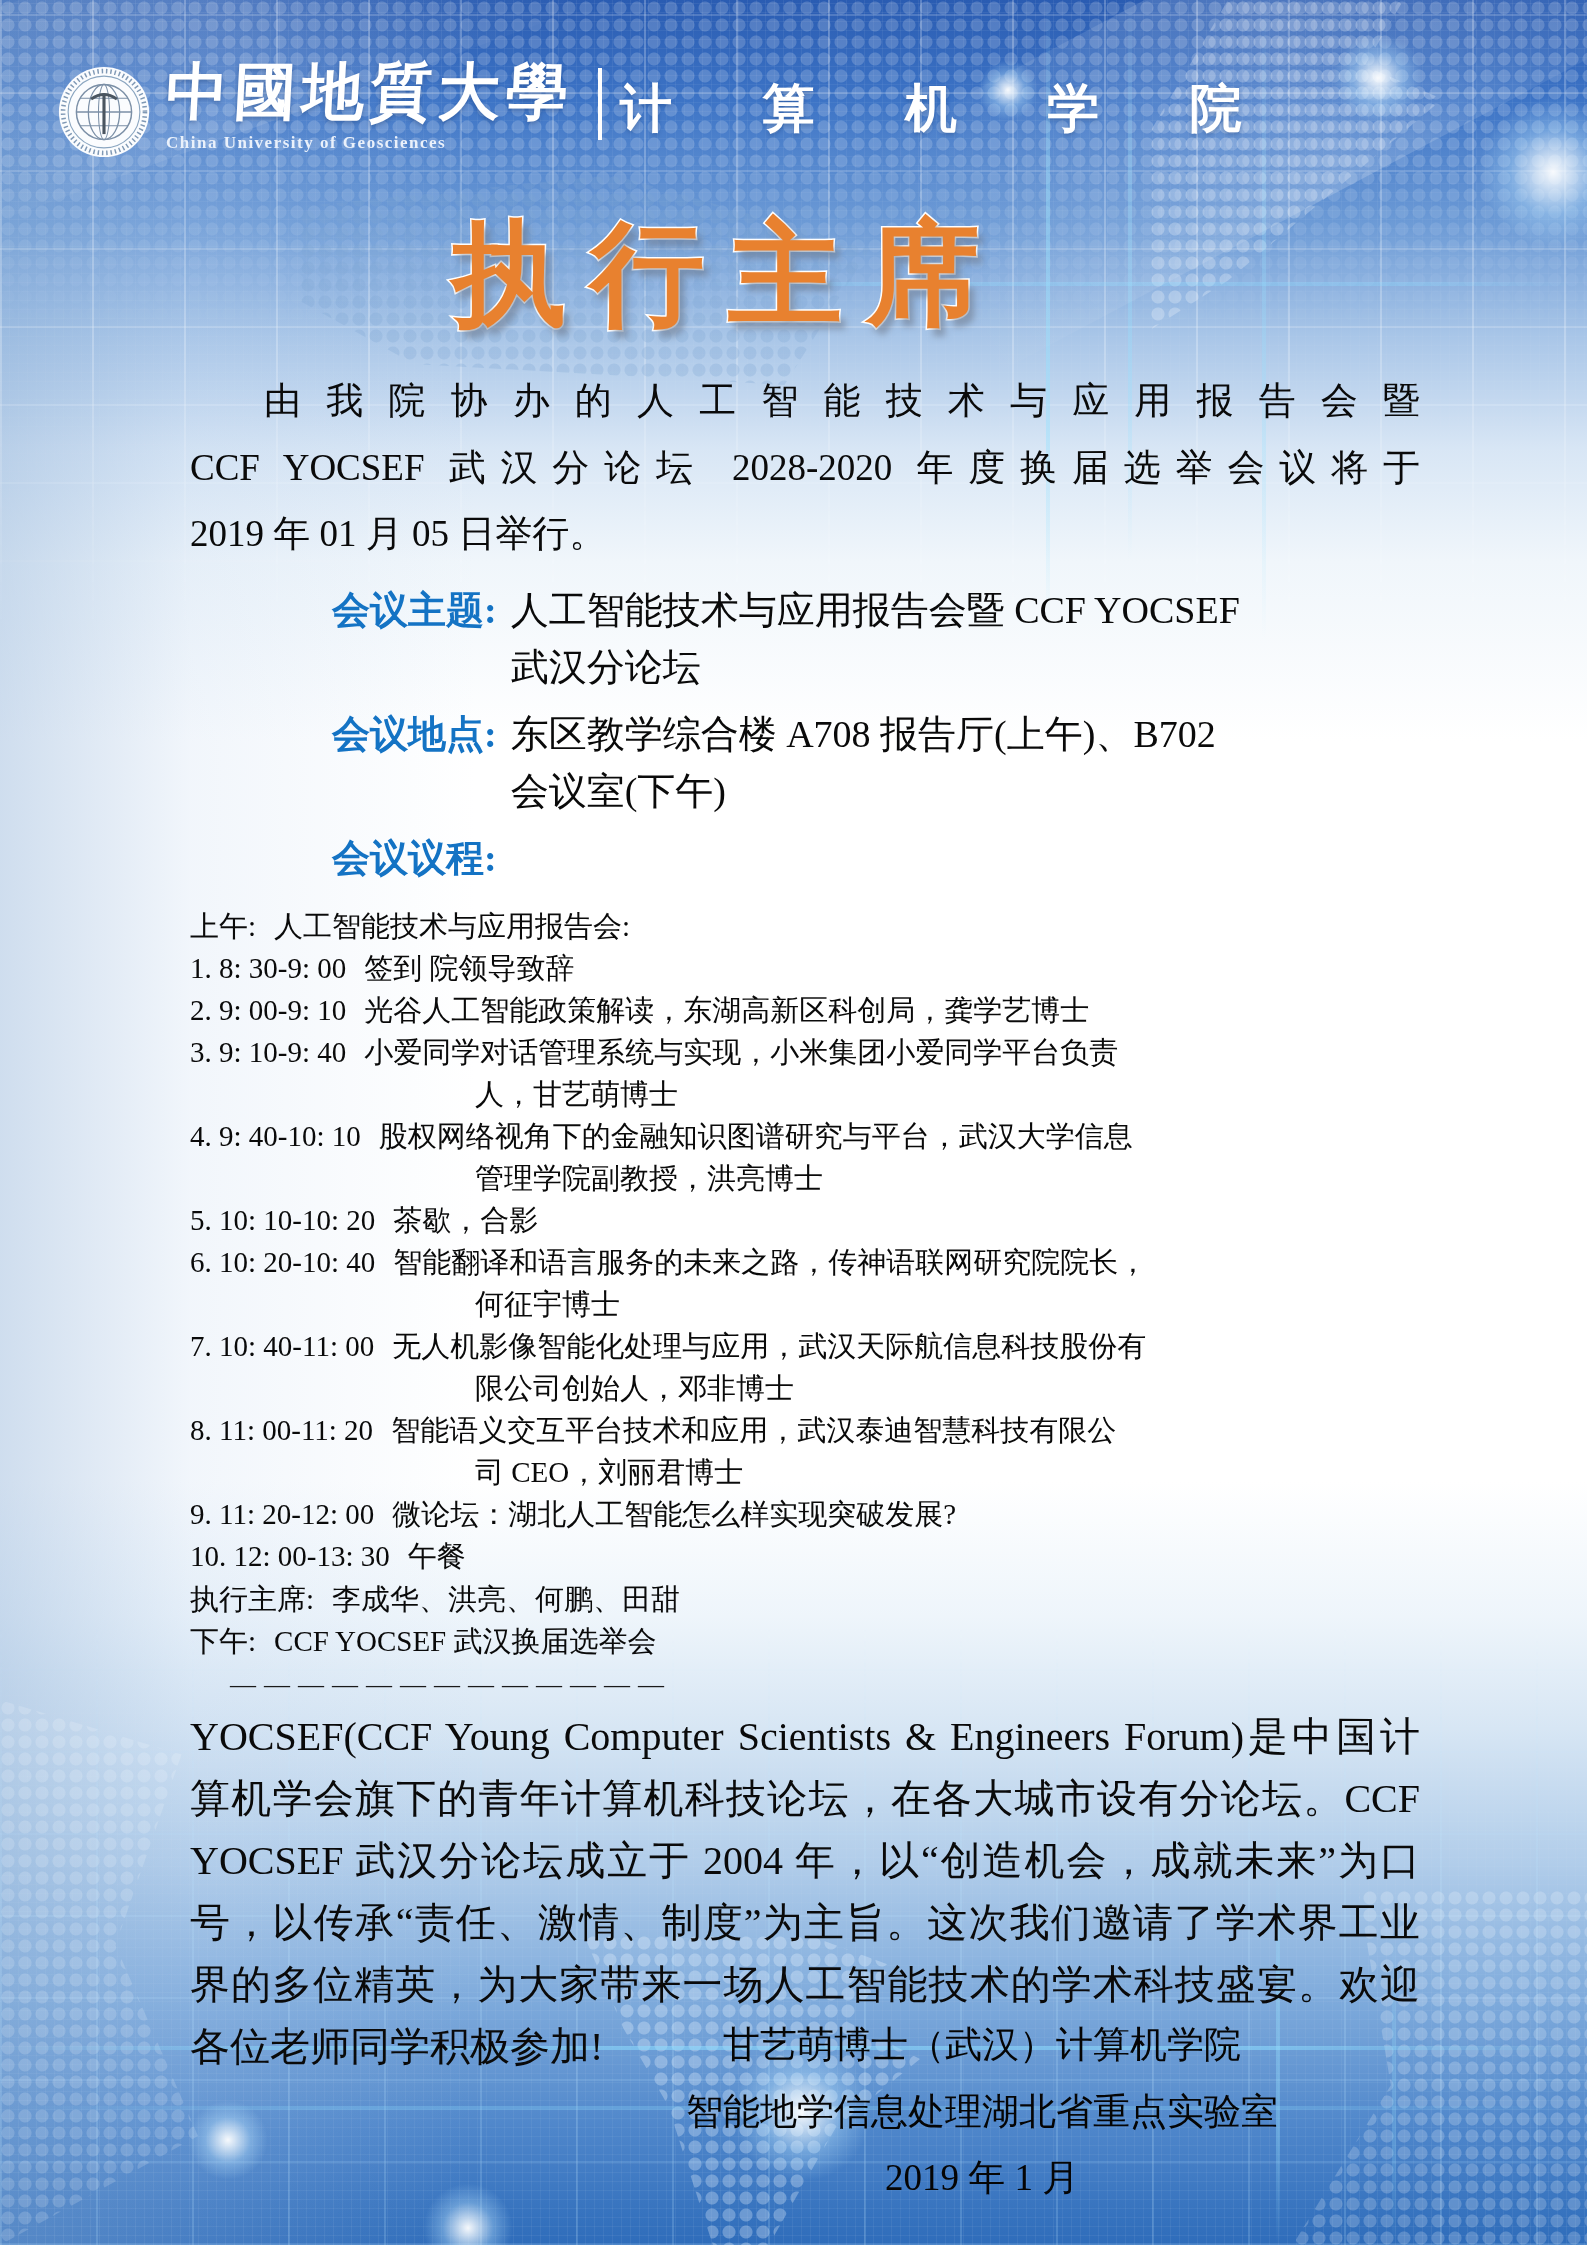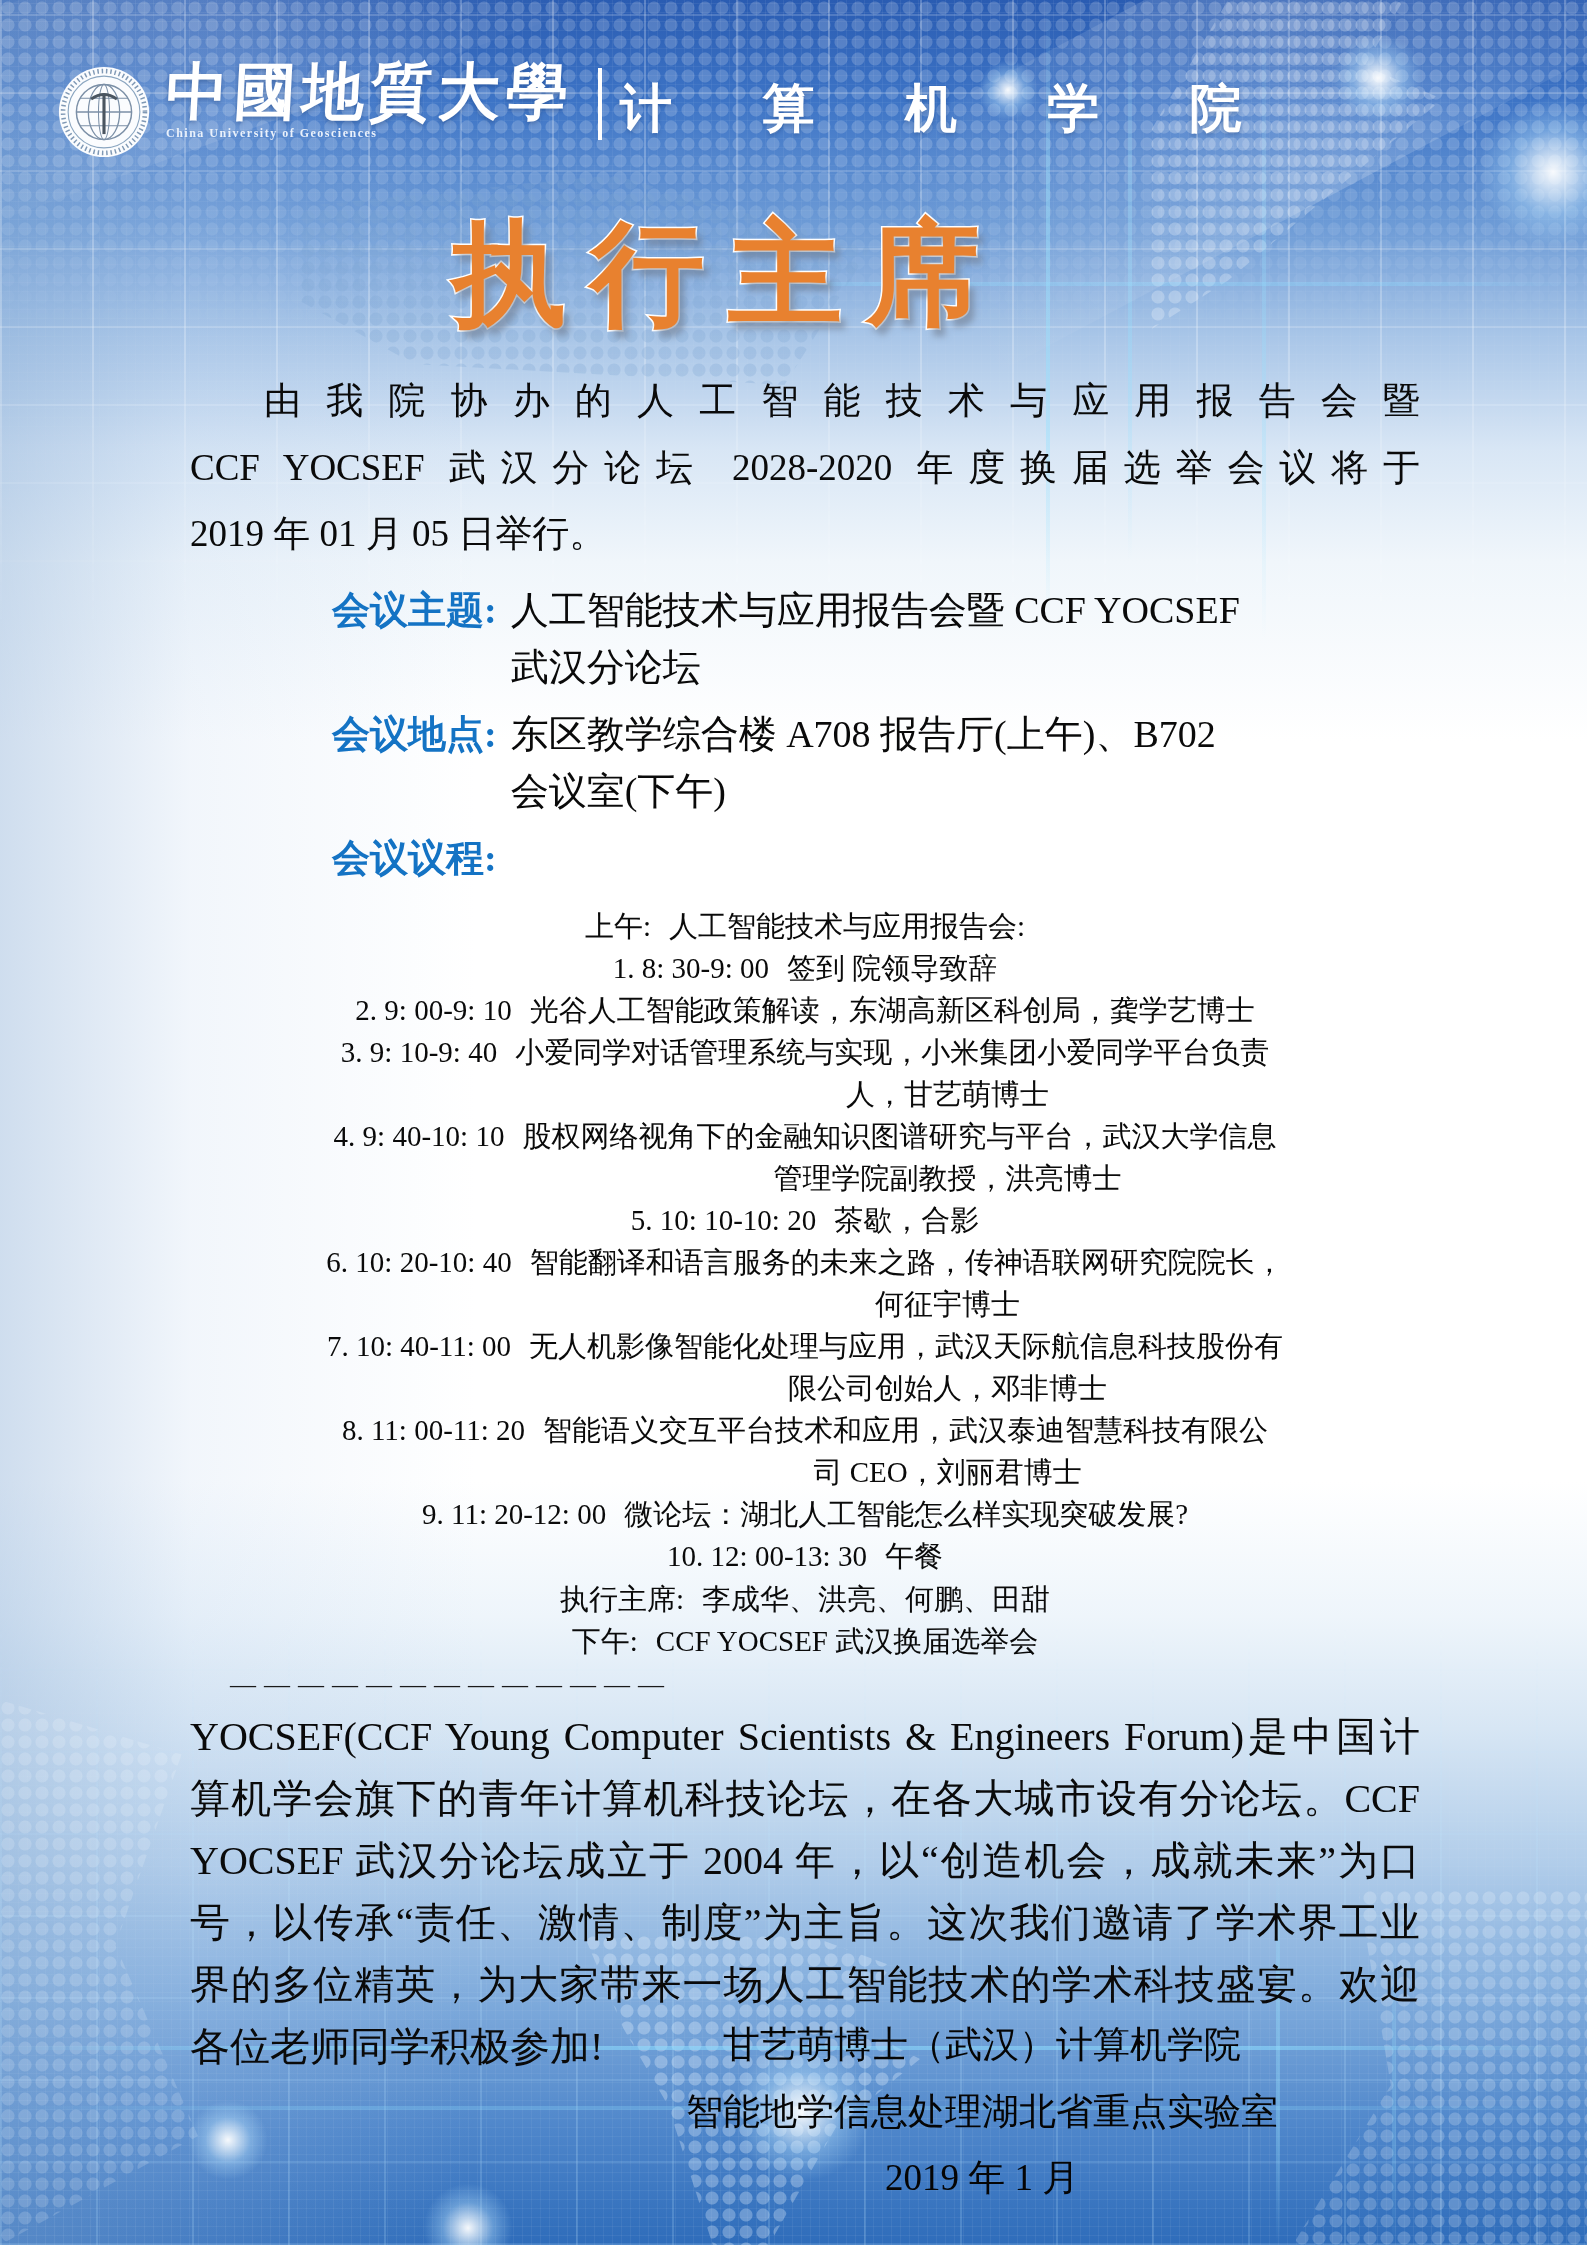--- a/index.html
+++ b/index.html
@@ -56,40 +56,40 @@
   .beam.v { width:4px; background:linear-gradient(180deg, rgba(0,0,0,0), rgba(150,225,255,.45) 30%, rgba(150,225,255,.45) 70%, rgba(0,0,0,0)); }
   .beam.h { height:4px; background:linear-gradient(90deg, rgba(0,0,0,0), rgba(140,220,255,.55) 20%, rgba(140,220,255,.55) 80%, rgba(0,0,0,0)); }
   .beam.diag { background:linear-gradient(90deg, rgba(0,0,0,0), rgba(255,255,255,.18), rgba(0,0,0,0)); }
   
   .header { position:absolute; top:60px; left:58px; display:flex; align-items:flex-start; }
   .logo { width:92px; height:92px; margin-top:6px; }
   .univ { margin-left:16px; }
   .univ-cn { font-size:62px; font-weight:bold; color:#ffffff; letter-spacing:6px; line-height:1.05;
     font-family:"Liberation Serif","DejaVu Serif",serif; transform:skewX(-3deg);
     text-shadow:0 2px 4px rgba(20,50,100,.35); }
-  .univ-en { font-size:12px; font-weight:bold; color:#eaf1fb; letter-spacing:1.5px; margin-top:1px; }
+  .univ-en { font-size:17px; font-weight:bold; color:#eaf1fb; letter-spacing:1.5px; margin-top:8px; }
   .hdr-bar { width:4px; height:72px; background:#ffffff; margin:8px 18px 0 24px; }
   .dept { font-size:52px; font-weight:600; color:#ffffff; letter-spacing:38px; margin-top:14px;
     font-family:"Liberation Sans","DejaVu Sans",sans-serif; text-shadow:0 2px 4px rgba(20,50,100,.3); }
   
   .title { position:absolute; top:198px; left:452px; font-size:114px; font-weight:bold;
     font-family:"Liberation Sans","DejaVu Sans",sans-serif; color:#e8812f; letter-spacing:.21em;
     -webkit-text-stroke:3px #ffffff; paint-order:stroke fill;
     text-shadow:6px 8px 6px rgba(110,120,138,.55); white-space:nowrap; }
   
   .content { position:absolute; top:368px; left:190px; width:1230px; }
   .intro-line { font-size:37px; line-height:1.8; text-align:justify; }
   .intro-line.stretch { text-align-last:justify; }
   .intro-line.first { text-indent:2em; }
   .info { margin-top:14px; }
   .info-row { display:flex; font-size:38px; line-height:1.5; margin-top:10px; padding-left:142px; }
   .info-label { color:#1473c4; font-weight:bold; white-space:nowrap; margin-right:14px; }
   .info-value { flex:1; white-space:pre-wrap; }
   .agenda { margin-top:18px; font-size:29px; line-height:1.45; }
-  .agenda-item { padding-left:285px; text-indent:-285px;text-align:center; }
+  .agenda-item { padding-left:285px; text-indent:-285px; }
   .agenda-lead { margin-right:18px; }
   .agenda-text { white-space:pre-wrap; }
   .dash-divider { margin-top:8px; padding-left:40px; font-size:26px; letter-spacing:8px; color:#1a1a1a; white-space:nowrap; }
   .about { margin-top:6px; font-size:40px; line-height:1.55; text-align:justify; }
   
   .footer { position:absolute; top:2012px; right:215px; width:780px; text-align:center;
     font-size:37px; line-height:1.8; color:#050505; }
 </style>
 </head>
 <body>

